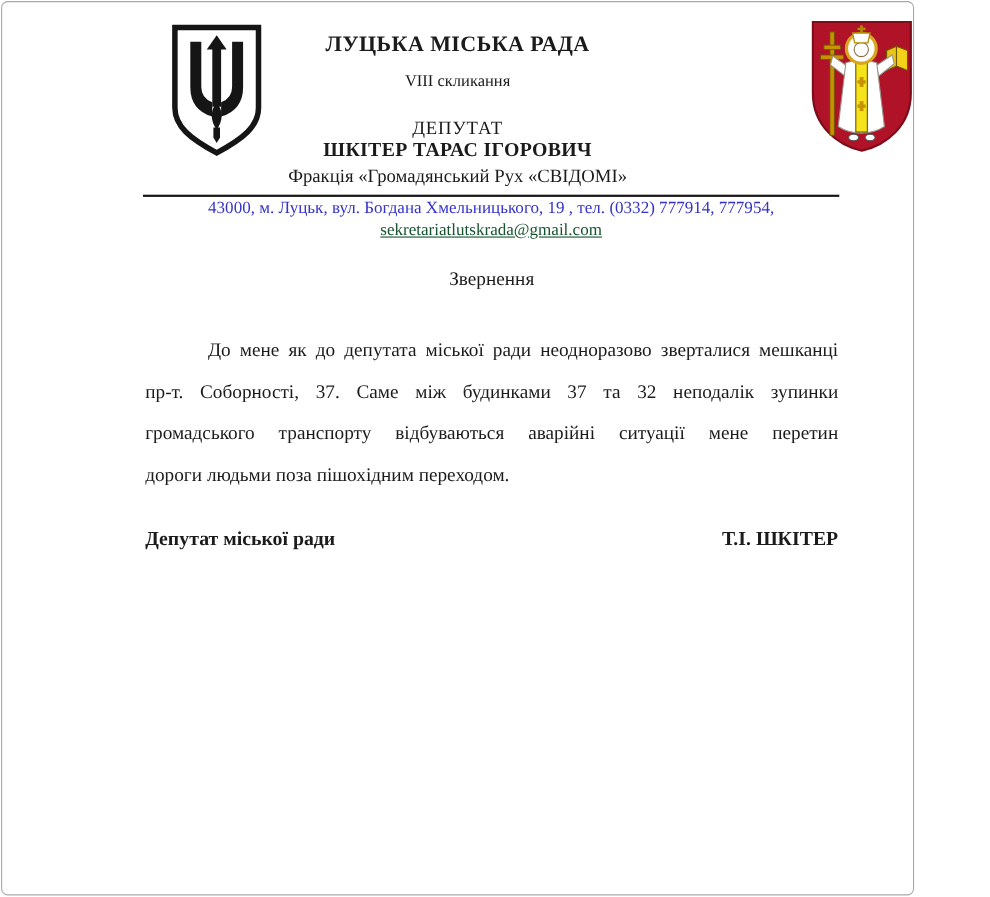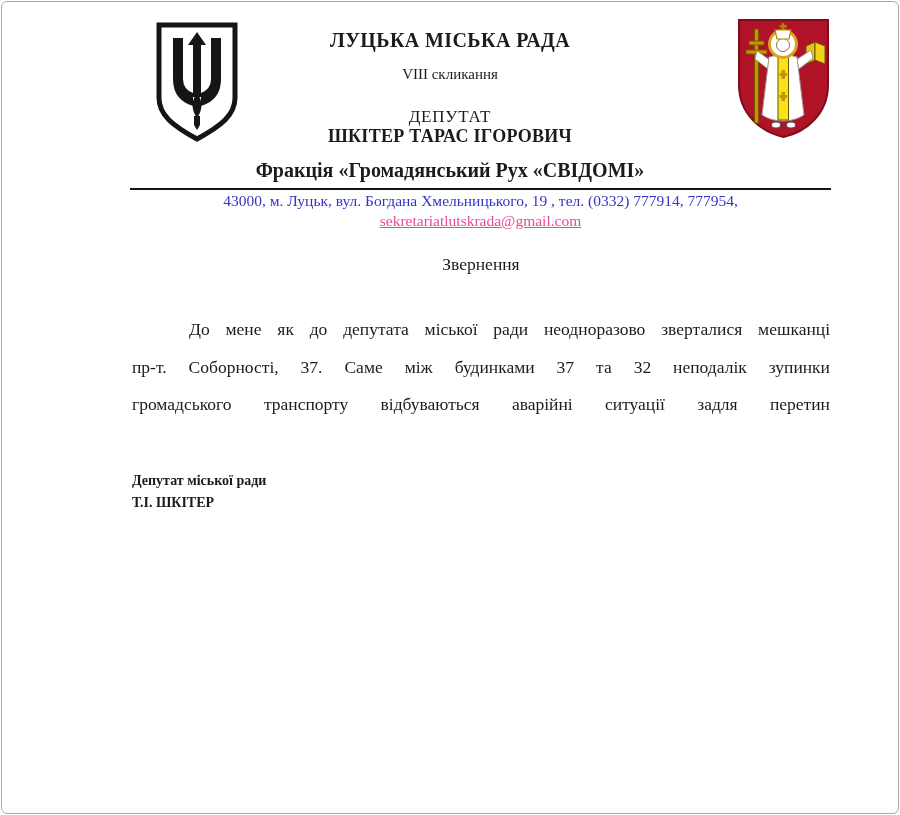--- a/index.html
+++ b/index.html
@@ -1,52 +1,52 @@
 <!DOCTYPE html>
 <html><head>
 <meta charset="utf-8">
 <style>
   html, body { margin: 0; padding: 0; background: #fff; }
   body { width: 900px; height: 815px; font-family: "Liberation Serif", "DejaVu Serif", serif; color: #1b1b1b; }
   .page {
     position: relative; box-sizing: border-box;
-    width: 898px; height: 813px; margin: 1px;
+    width: 830px; height: 813px; margin: 1px;
     background: #fff; border: 1px solid #a9a9a9; border-radius: 6px;
     overflow: hidden;
   }
   .emblem-left  { position: absolute; left: 150px; top: 17px; width: 90px; height: 127px; }
   .emblem-right { position: absolute; left: 733px; top: 13px; width: 97px; height: 127px; }
 
   .header-text { text-align: center; padding-top: 27px; }
   .org-name    { font-size: 20px; font-weight: bold; line-height: 22px; letter-spacing: 0.4px; }
   .convocation { font-size: 15px; font-weight: normal; line-height: 18px; margin-top: 14px; }
   .role-title  { font-size: 17px; line-height: 19px; margin-top: 24px; letter-spacing: 0.8px; }
   .deputy-name { font-size: 18px; font-weight: bold; line-height: 20px; letter-spacing: 0.3px; }
-  .fraction    { font-size: 20px; font-weight: bold; line-height: 19px; margin-top: 15px; }
+  .fraction    { font-size: 17px; font-weight: normal; line-height: 19px; margin-top: 4px; }
 
   .rule { border: 0; border-top: 2px solid #161616; margin: 8px 67px 0 128px; }
 
   .contact { text-align: center; color: #3533c8; font-size: 15.5px; line-height: 18px; margin: 2px 67px 0 128px; }
-  .contact-email a { color: #ec4899; text-decoration: underline; }
+  .contact-email a { color: #14532d; text-decoration: underline; }
 
   .meta-row { position: relative; height: 54px; margin-top: 74px; font-size: 17.5px; }
   .date-line { position: absolute; left: 130px; top: 0; line-height: 22px; }
   .addressee { position: absolute; left: 565px; top: 0; line-height: 27px; }
 
   .doc-title { text-align: center; font-size: 17.5px; margin: 24px 68px 0 130px; }
 
   .para { margin: 0 68px 0 130px; font-size: 17.5px; }
   .para .line { line-height: 37.5px; white-space: nowrap; overflow: hidden; text-align: justify; text-align-last: justify; }
   .para .line.first { padding-left: 57px; }
   .para .line.last  { text-align-last: left; }
   .para1 { margin-top: 36px; font-family: Liberation Serif, serif; }
   .para2 { margin-top: 20px; }
 
-  .signature-row { display: flex; justify-content: space-between; margin: 46px 68px 0 130px;
-                   font-size: 14px; font-weight: bold; line-height: 22px; flex-direction: column; }
+  .signature-row { display: flex; justify-content: space-between; margin: 28px 68px 0 130px;
+                   font-size: 18px; font-weight: bold; line-height: 22px; }
 </style>
 </head>
 <body>
 
 <div class="page">
 
   <svg class="emblem-left" viewBox="0 0 90 127" xmlns="http://www.w3.org/2000/svg">
     <path d="M7,6 H83 V79 C83,96 69,107 45,120 C21,107 7,96 7,79 Z" fill="#ffffff" stroke="#151515" stroke-width="5"></path>
     <g fill="#151515">
       <path d="M45,13 L54,26 H36 Z"></path>
@@ -98,21 +98,22 @@
   <div class="contact contact-email">
     <a href="#">sekretariatlutskrada@gmail.com</a>
   </div>
 
 
   <div class="doc-title">Звернення</div>
 
   <div class="para para1">
     <div class="line first">До мене як до депутата міської ради неодноразово зверталися мешканці</div>
     <div class="line">пр-т. Соборності, 37. Саме між будинками 37 та 32 неподалік зупинки</div>
-    <div class="line">громадського транспорту відбуваються аварійні ситуації задля перетин</div>
+    <div class="line">громадського транспорту відбуваються аварійні ситуації мене перетин</div>
+    <div class="line last">дороги людьми поза пішохідним переходом.</div>
   </div>
 
   <div class="para para2">
   </div>
 
   <div class="signature-row">
     <div>Депутат міської ради</div>
     <div>Т.І. ШКІТЕР</div>
   </div>
 

